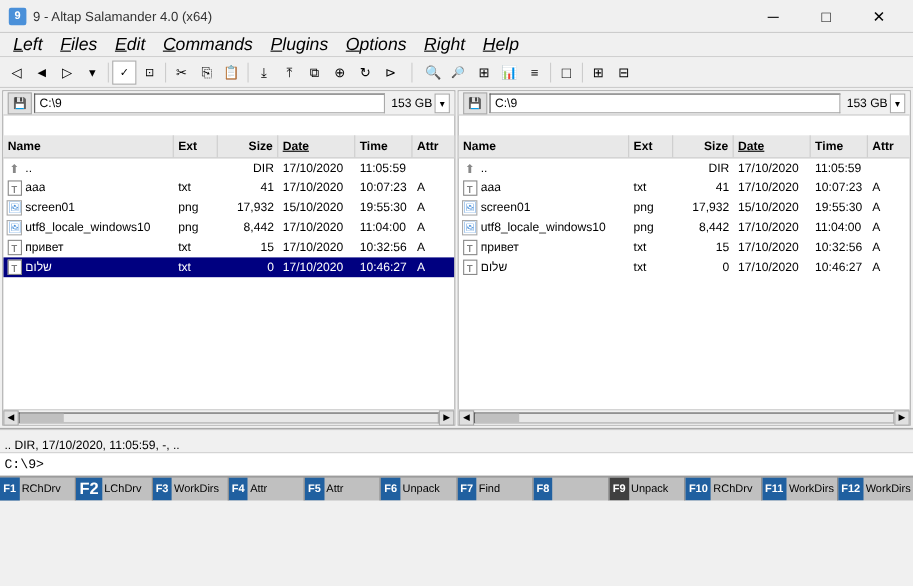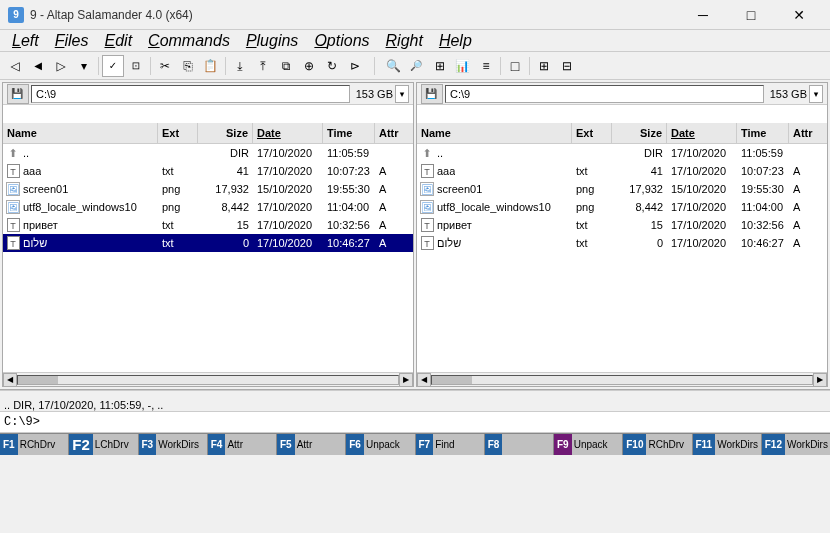--- a/index.html
+++ b/index.html
@@ -390,21 +390,21 @@
     </div>
     <div class="fkey">
       <span class="fkey-num" style="background:#2060a0;color:white;padding:0 3px;font-size:10px;height:100%;display:flex;align-items:center;min-width:14px;">F7</span>
       <span class="fkey-label" style="padding:0 2px;font-size:10px;white-space:nowrap;">Find</span>
     </div>
     <div class="fkey">
       <span class="fkey-num" style="background:#2060a0;color:white;padding:0 3px;font-size:10px;height:100%;display:flex;align-items:center;min-width:14px;">F8</span>
       <span class="fkey-label" style="padding:0 2px;font-size:10px;white-space:nowrap;"></span>
     </div>
     <div class="fkey">
-      <span class="fkey-num" style="background:#701a75;color:white;padding:0 3px;font-size:10px;height:100%;display:flex;align-items:center;min-width:14px;">F9</span>
+      <span class="fkey-num" style="background:#404040;color:white;padding:0 3px;font-size:10px;height:100%;display:flex;align-items:center;min-width:14px;">F9</span>
       <span class="fkey-label" style="padding:0 2px;font-size:10px;white-space:nowrap;">Unpack</span>
     </div>
     <div class="fkey">
       <span class="fkey-num" style="background:#2060a0;color:white;padding:0 3px;font-size:10px;height:100%;display:flex;align-items:center;min-width:14px;">F10</span>
       <span class="fkey-label" style="padding:0 2px;font-size:10px;white-space:nowrap;">RChDrv</span>
     </div>
     <div class="fkey">
       <span class="fkey-num" style="background:#2060a0;color:white;padding:0 3px;font-size:10px;height:100%;display:flex;align-items:center;min-width:14px;">F11</span>
       <span class="fkey-label" style="padding:0 2px;font-size:10px;white-space:nowrap;">WorkDirs</span>
     </div>

